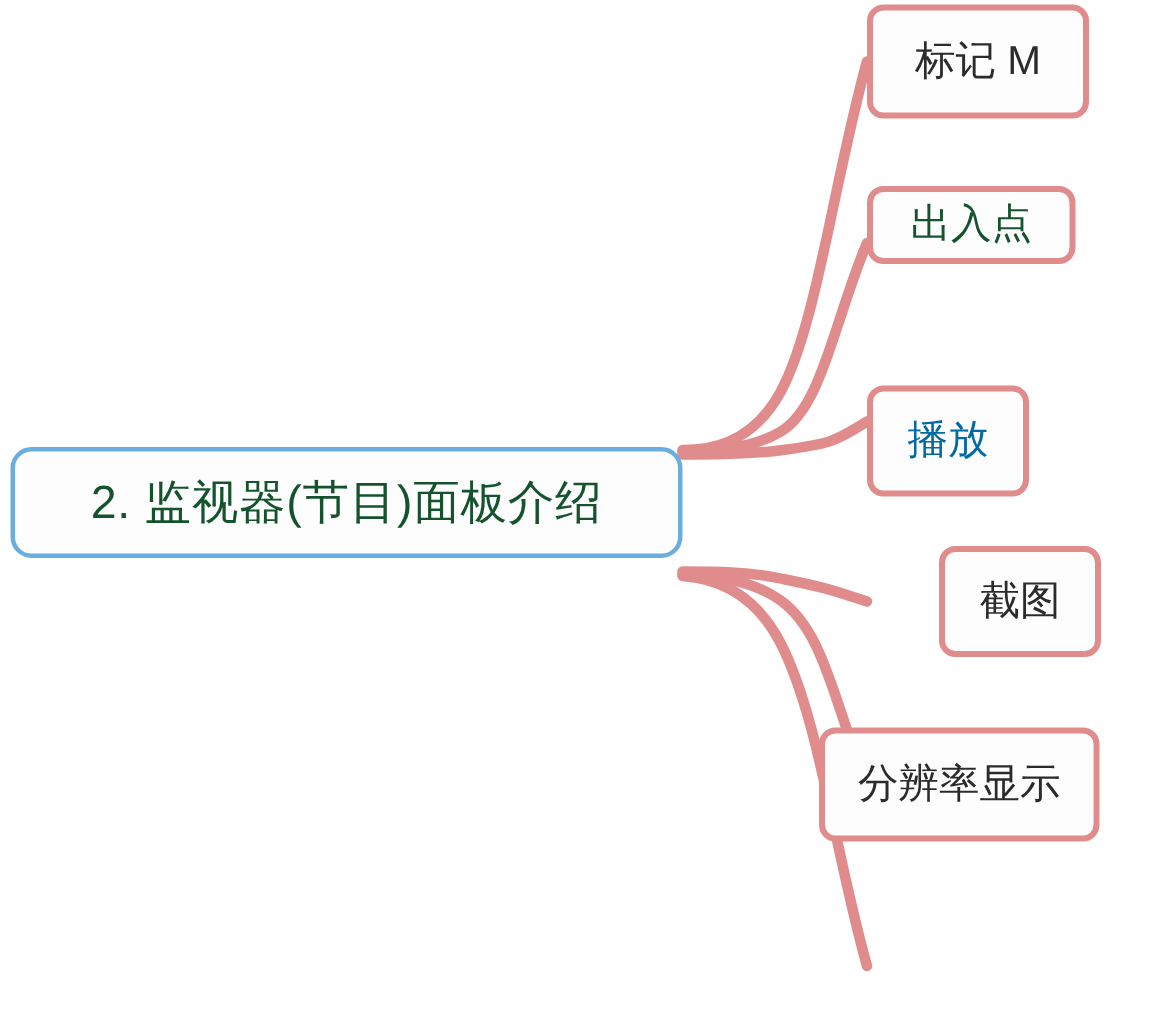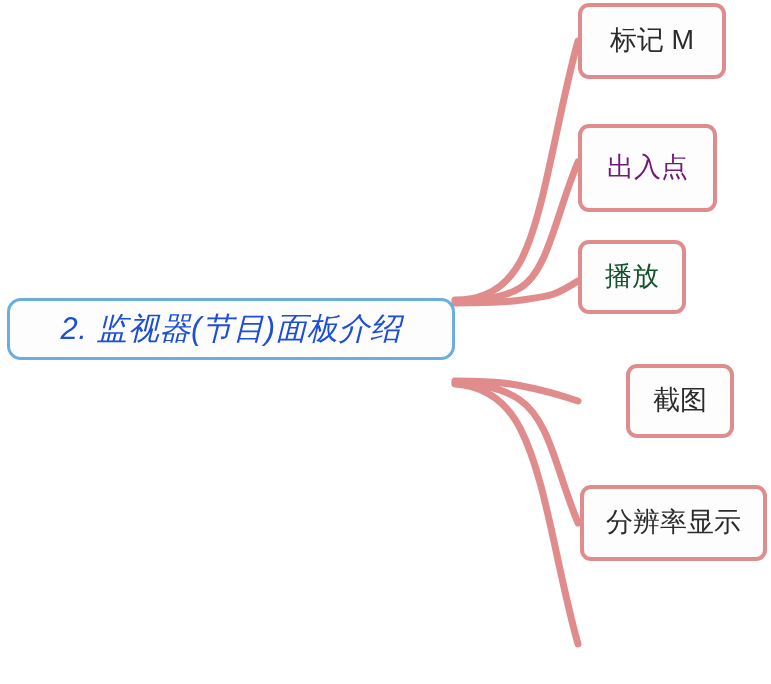--- a/index.html
+++ b/index.html
@@ -63,38 +63,38 @@
 
   <svg id="connectors" viewBox="0 0 771 684" width="771" height="684" xmlns="http://www.w3.org/2000/svg">
       <path d="M 455 300 C 470 300 500 298 520 262 C 544 219 556 120 578 41" fill="none" stroke="#e18c8c" stroke-width="7" stroke-linecap="round"></path>
       <path d="M 455 301 C 472 301 500 300 520 288 C 548 272 556 214 578 162" fill="none" stroke="#e18c8c" stroke-width="7" stroke-linecap="round"></path>
       <path d="M 455 303 C 475 303 500 303 522 300 C 552 296 556 295 578 281" fill="none" stroke="#e18c8c" stroke-width="7" stroke-linecap="round"></path>
       <path d="M 455 381 C 475 381 500 381 522 386 C 552 392 556 394 578 401" fill="none" stroke="#e18c8c" stroke-width="7" stroke-linecap="round"></path>
       <path d="M 455 383 C 472 383 500 386 520 400 C 550 421 556 470 578 523" fill="none" stroke="#e18c8c" stroke-width="7" stroke-linecap="round"></path>
       <path d="M 455 384 C 470 385 500 390 520 428 C 546 478 556 566 578 644" fill="none" stroke="#e18c8c" stroke-width="7" stroke-linecap="round"></path>
     </svg>
 
-  <div class="node node-root" style="left: 7px; top: 298px; width: 448px; height: 62px; border-color: rgb(106, 174, 224); color: #1d4ed8; font-style: italic;">
+  <div class="node node-root" style="left: 7px; top: 298px; width: 448px; height: 74px; border-color: rgb(106, 174, 224); color: #14532d;">
     <span>2. 监视器(节目)面板介绍</span>
   </div>
 
   <div class="node node-child" style="left: 578px; top: 3px; width: 148px; height: 76px; border-color: rgb(225, 140, 140); color: rgb(43, 43, 43);">
     <span>标记 M</span>
   </div>
 
-  <div class="node node-child" style="left: 578px; top: 124px; width: 139px; height: 88px; border-color: rgb(225, 140, 140); color: #701a75;">
+  <div class="node node-child" style="left: 578px; top: 124px; width: 139px; height: 52px; border-color: rgb(225, 140, 140); color: #14532d;">
     <span>出入点</span>
   </div>
 
-  <div class="node node-child" style="left: 578px; top: 240px; width: 108px; height: 74px; border-color: rgb(225, 140, 140); color: #14532d;">
+  <div class="node node-child" style="left: 578px; top: 257px; width: 108px; height: 74px; border-color: rgb(225, 140, 140); color: #0369a1;">
     <span>播放</span>
   </div>
 
   <div class="node node-child" style="left: 578px; top: 364px; width: 108px; height: 74px; border-color: rgb(225, 140, 140); color: rgb(43, 43, 43); margin-left: 48px;">
     <span>截图</span>
   </div>
 
-  <div class="node node-child" style="left: 580px; top: 485px; width: 187px; height: 76px; border-color: rgb(225, 140, 140); color: rgb(43, 43, 43);">
+  <div class="node node-child" style="left: 546px; top: 485px; width: 187px; height: 76px; border-color: rgb(225, 140, 140); color: rgb(43, 43, 43);">
     <span>分辨率显示</span>
   </div>
 
 
 </div>
 
 </body></html>

